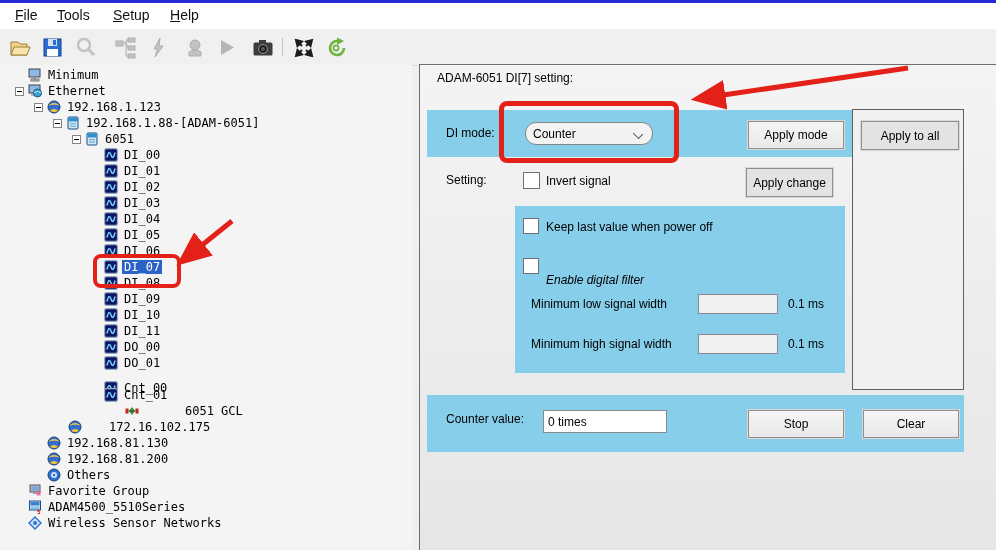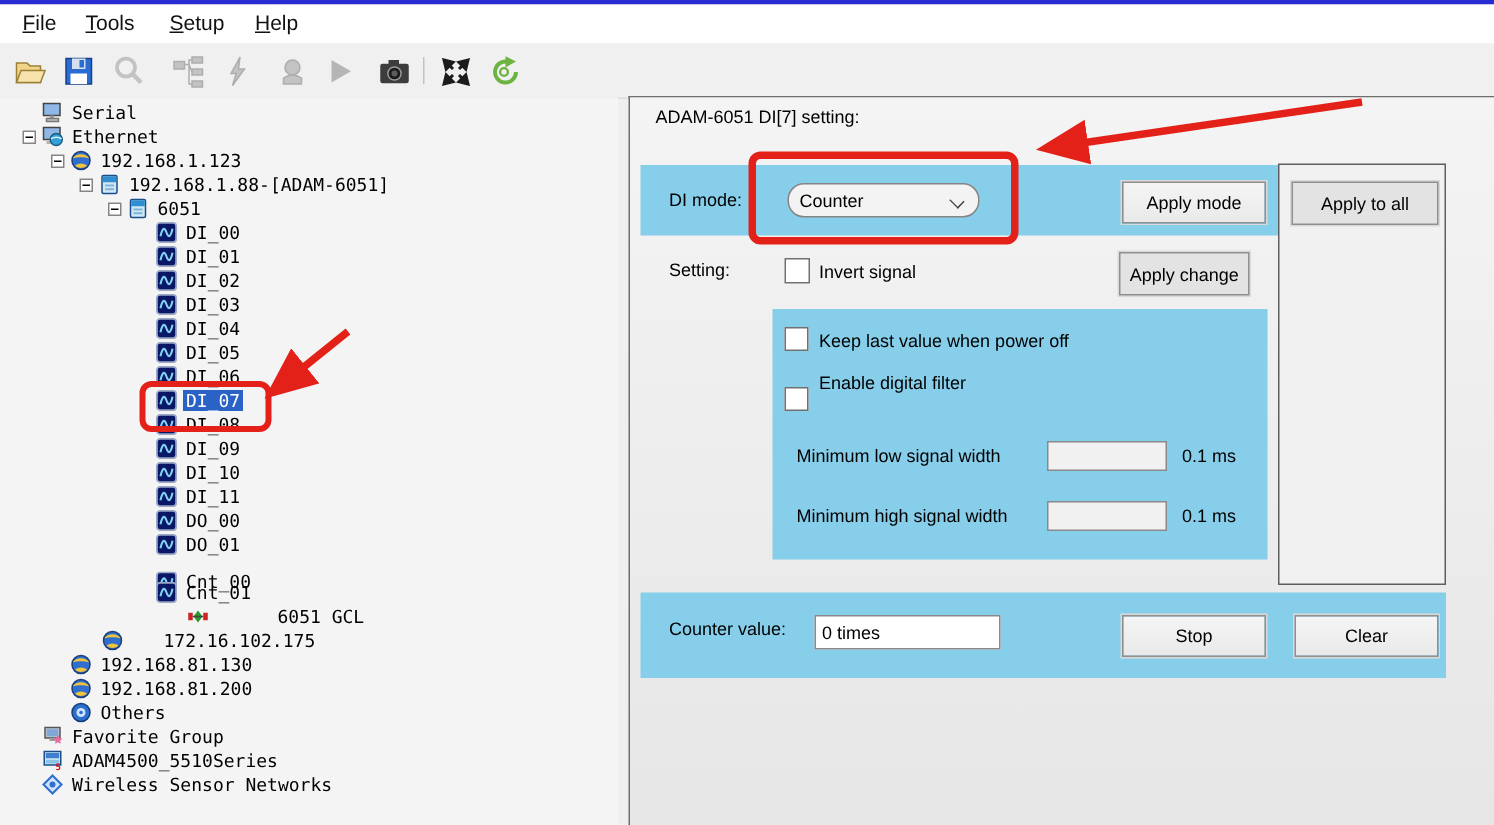--- a/index.html
+++ b/index.html
@@ -118,21 +118,21 @@
     </div>
 
   <div id="tree">
       <div class="trow" style="top: 2px; padding-left: 13px;">
         <span class="slot"></span>
         <span class="ticon"><svg viewBox="0 0 14 14">
             <rect x="1" y="1" width="11" height="8" fill="#8fb7e8" stroke="#444"></rect>
             <rect x="5" y="9" width="3" height="2" fill="#9a9a9a"></rect>
             <rect x="3" y="11" width="8" height="2" fill="#c0c0c0" stroke="#777"></rect>
           </svg></span>
-        <span class="tlabel">Serial</span>
+        <span class="tlabel">Minimum</span>
       </div>
       <div class="trow" style="top: 18px; padding-left: 13px;">
         <span class="slot">
           <span class="expander"></span>
         </span>
         <span class="ticon"><svg viewBox="0 0 14 14">
             <rect x="1" y="1" width="11" height="8" fill="#8fb7e8" stroke="#444"></rect>
             <rect x="3" y="10" width="7" height="2" fill="#b5b5b5"></rect>
             <circle cx="9.5" cy="9" r="4" fill="#35a0d8" stroke="#1a5a80"></circle>
             <path d="M6 8.5 Q9.5 6.5 13 8.5" stroke="#d9f0fa" fill="none"></path>
@@ -398,21 +398,21 @@
 
     <div class="lbl" style="left:26px;top:108px;">Setting:</div>
     <div class="cbx" style="left:103px;top:107px;width:17px;height:17px;"></div>
     <div class="lbl" style="left:126px;top:109px;">Invert signal</div>
     <div class="btn gray" style="left:326px;top:103px;width:85px;height:27px;">Apply change</div>
 
     <div class="blue" style="left:95px;top:141px;width:330px;height:167px;">
       <div class="cbx" style="left:8px;top:12px;width:16px;height:16px;"></div>
       <div class="lbl" style="left:31px;top:14px;">Keep last value when power off</div>
       <div class="cbx" style="left:8px;top:52px;width:16px;height:16px;"></div>
-      <div class="lbl" style="left:31px;top:42px;">Enable digital filter</div>
+      <div class="lbl" style="left:31px;top:67px;font-style:italic;">Enable digital filter</div>
 
       <div class="lbl" style="left:16px;top:91px;">Minimum low signal width</div>
       <div class="tinput" style="left:183px;top:88px;width:80px;height:20px;"></div>
       <div class="lbl" style="left:273px;top:91px;">0.1 ms</div>
 
       <div class="lbl" style="left:16px;top:131px;">Minimum high signal width</div>
       <div class="tinput" style="left:183px;top:128px;width:80px;height:20px;"></div>
       <div class="lbl" style="left:273px;top:131px;">0.1 ms</div>
     </div>
 

